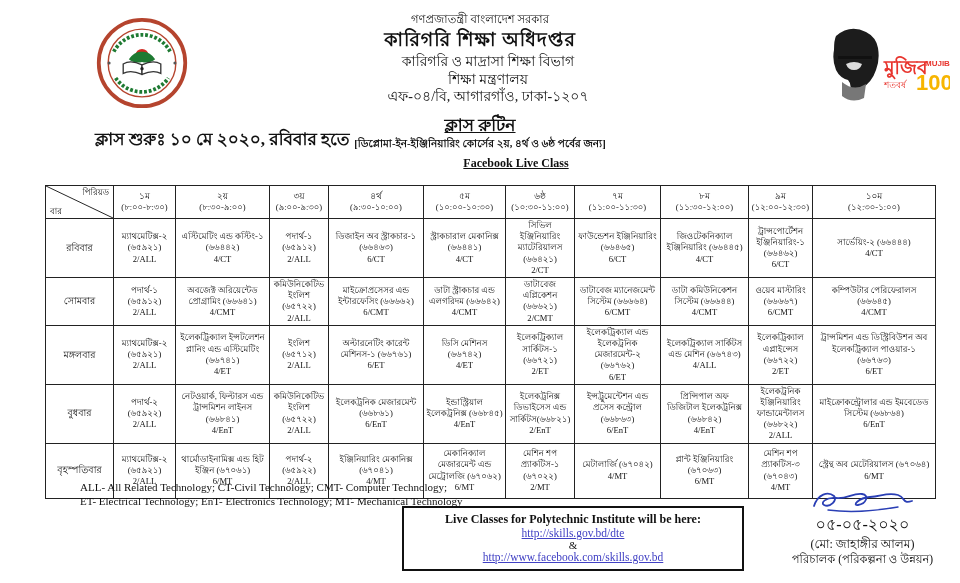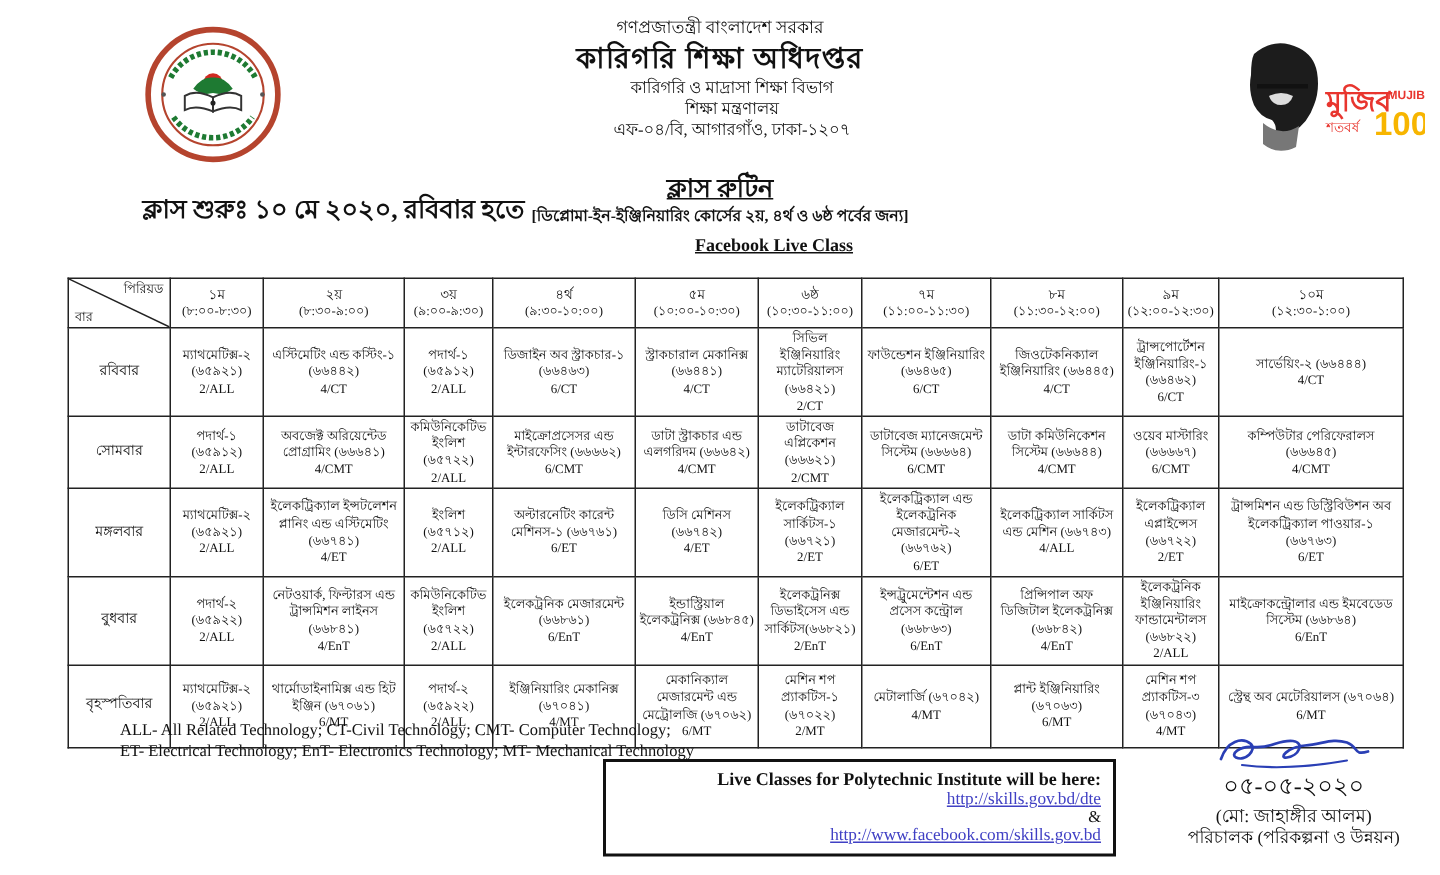--- a/index.html
+++ b/index.html
@@ -3,21 +3,21 @@
 <meta charset="utf-8">
 <style>
   html,body{margin:0;padding:0;background:#fff;}
   body{width:960px;height:583px;font-family:"Liberation Serif",serif;color:#111;}
   .page{position:relative;width:960px;height:583px;background:#fff;overflow:hidden;}
 
   
   .gov-header{position:absolute;top:12px;left:0;width:100%;text-align:center;line-height:1.25;}
   .gov-line1{font-size:11.5px;}
   .gov-title{font-size:19px;font-weight:bold;letter-spacing:1px;margin:2px 0 1px 0;}
-  .gov-line{font-size:11px;padding-left:16px;}
+  .gov-line{font-size:14px;padding-left:16px;}
   .logo-left{position:absolute;top:16px;left:92px;width:100px;height:94px;}
   .logo-right{position:absolute;top:26px;left:828px;width:122px;height:82px;}
 
   
   .routine-title{position:absolute;top:112px;left:0;width:100%;text-align:center;
      font-size:17px;font-weight:bold;text-decoration:underline;}
   .class-start{position:absolute;top:126px;left:95px;font-size:17px;font-weight:bold;}
   .routine-subtitle{position:absolute;top:136px;left:0;width:100%;text-align:center;font-size:10.5px;font-weight:bold;}
   .fb-live{position:absolute;top:156px;left:0;width:100%;text-align:center;
      font-size:12px;font-weight:bold;text-decoration:underline;margin-left:36px;}
@@ -38,21 +38,21 @@
   th{font-weight:normal;}
   .day-cell{font-size:9.5px;}
   .corner-cell{position:relative;padding:0;}
   .corner-top{position:absolute;top:1px;right:4px;font-size:8.5px;}
   .corner-bottom{position:absolute;bottom:1px;left:4px;font-size:8.5px;}
   .corner-svg{position:absolute;top:0;left:0;width:100%;height:100%;}
 
   
   .legend{position:absolute;top:480px;left:48px;font-size:11px;line-height:1.3;color:#111;margin-left:32px;}
   .live-box{position:absolute;top:506px;left:402px;width:322px;border:2px solid #111;
-     text-align:right;padding:4px 8px 6px 8px;background:#fff;}
+     text-align:center;padding:4px 8px 6px 8px;background:#fff;}
   .live-heading{font-size:12px;font-weight:bold;}
   .live-link{font-size:11.5px;color:#4040c4;text-decoration:underline;display:block;cursor:pointer;}
   .live-amp{font-size:11px;}
   .sign-block{position:absolute;top:488px;left:770px;width:185px;text-align:center;line-height:1.35;}
   .sign-svg{width:110px;height:26px;display:block;margin:0 auto;}
   .sign-date{font-size:16px;}
   .sign-name{font-size:12px;}
   .sign-desig{font-size:11.5px;}
 </style>
 </head>

